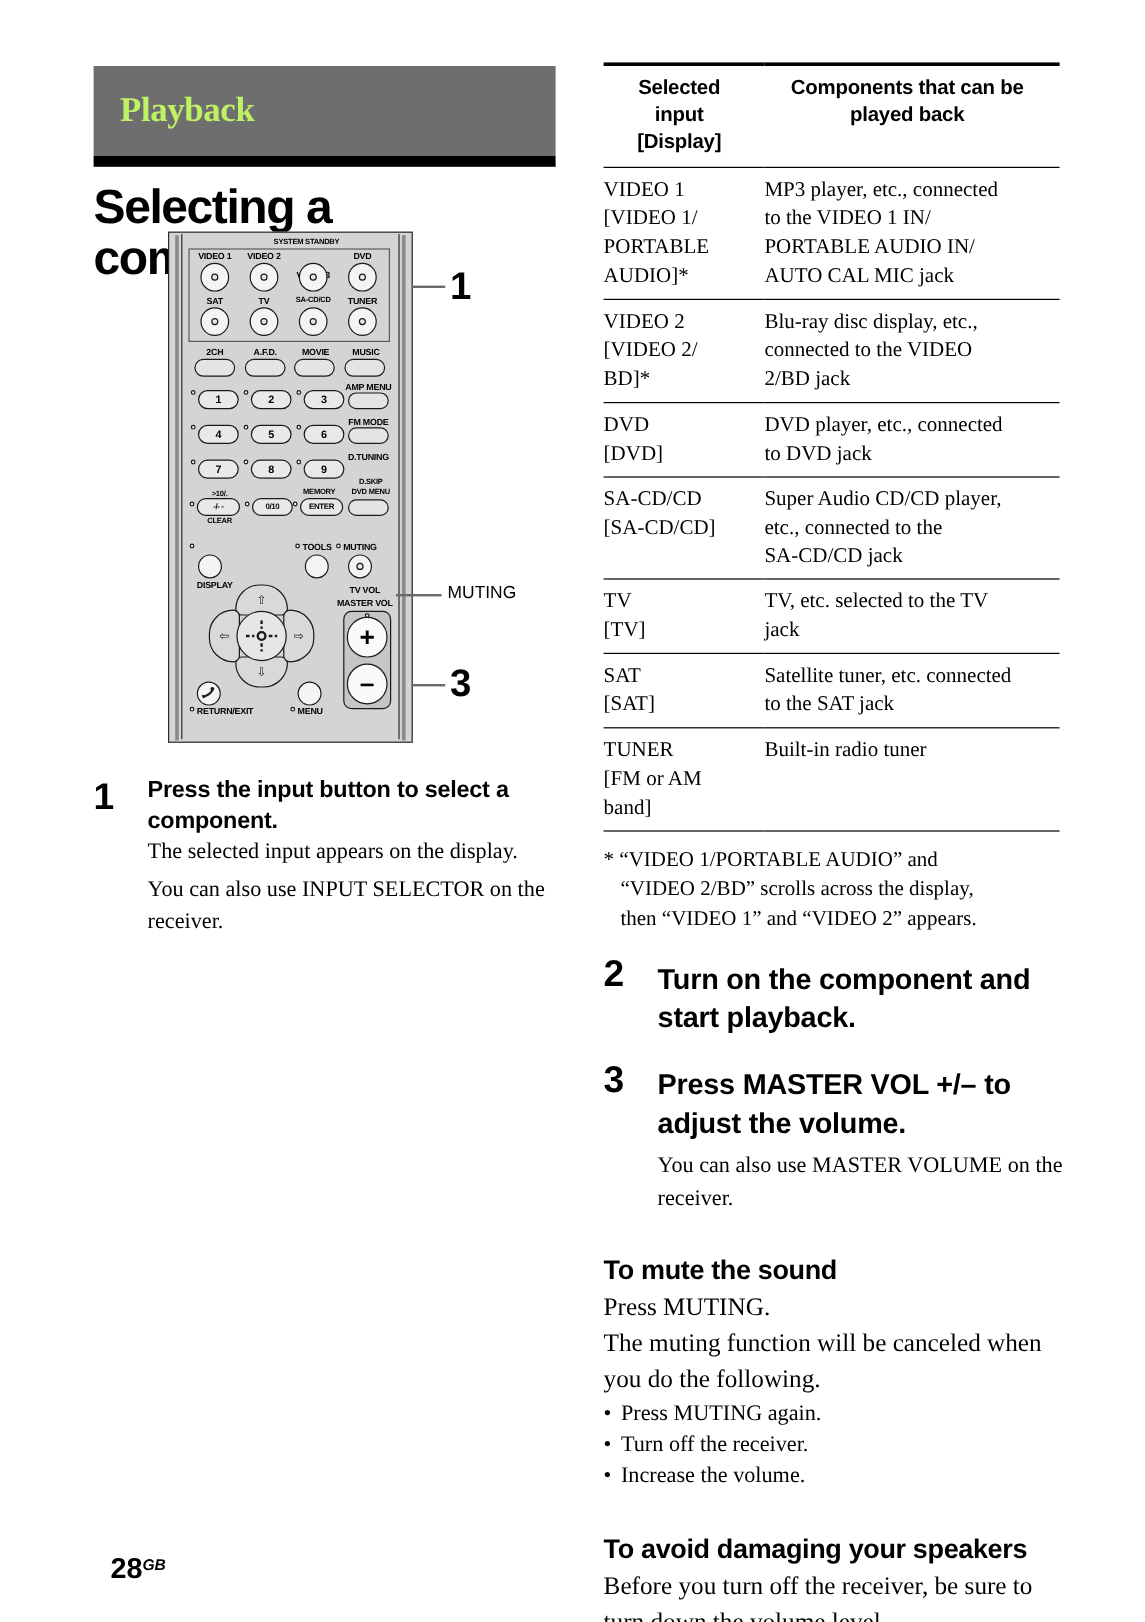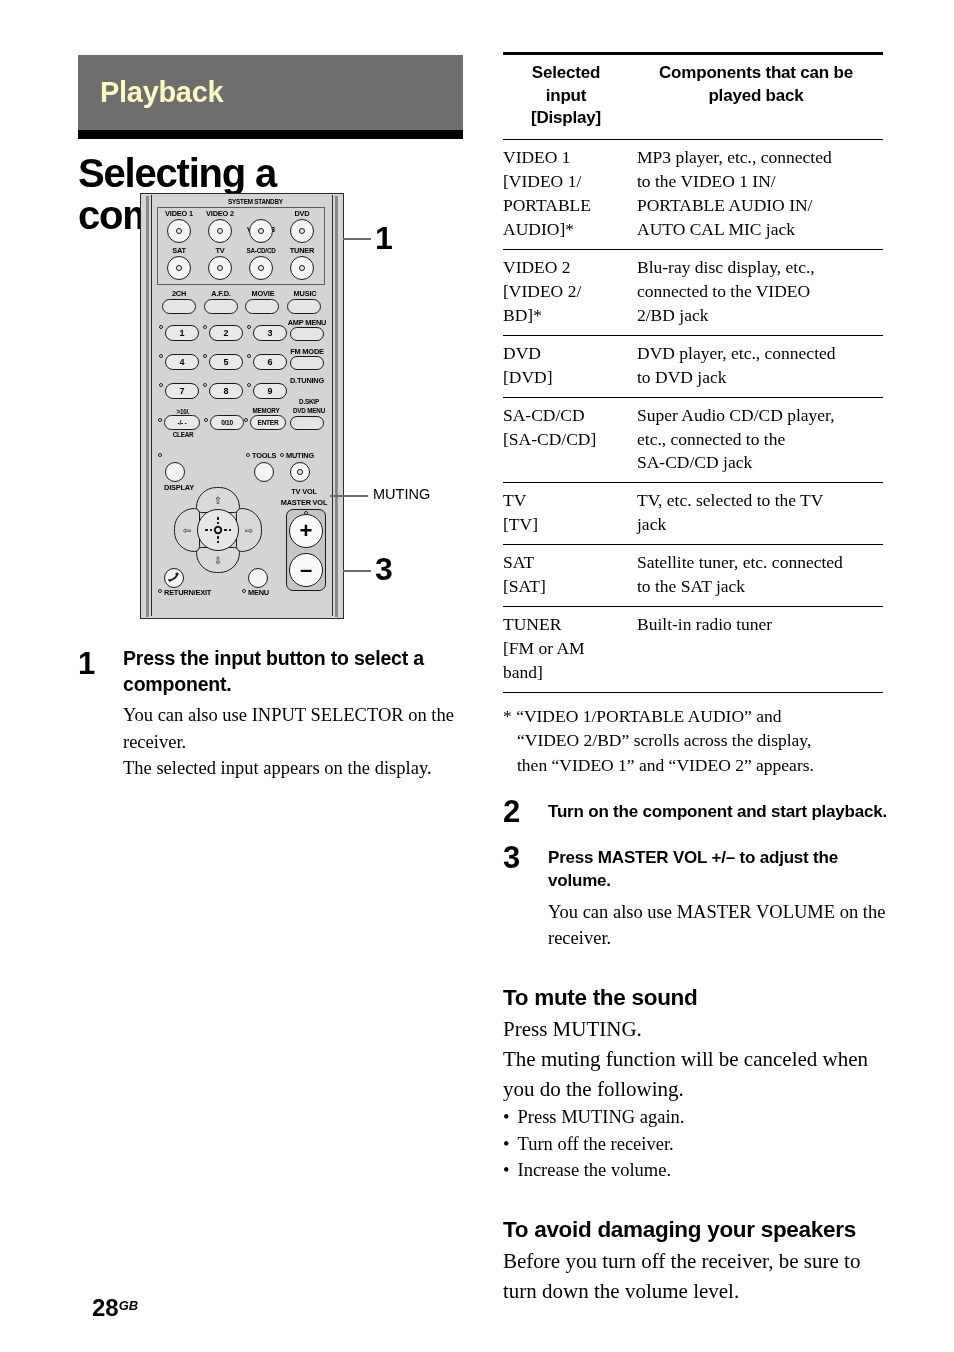--- a/index.html
+++ b/index.html
@@ -27,24 +27,24 @@
   .section-banner {
     width: 385px;
     height: 75px;
     background: #6e6e6e;
     display: flex;
     align-items: center;
     box-sizing: border-box;
     padding-left: 22px;
   }
   .section-banner-title {
-    font-family: Liberation Sans, sans-serif;
+    font-family: Liberation Serif, serif;
     font-weight: bold;
     font-size: 29px;
-    color: #fef9c3;
+    color: #bef264;
     letter-spacing: -0.3px;
   }
   .banner-rule {
     width: 385px;
     height: 9px;
     background: #000;
   }
 
   .page-title {
     font-family: "Liberation Sans", sans-serif;
@@ -312,21 +312,21 @@
     position: absolute;
     left: 0; top: -5px;
     font-family: "Liberation Sans", sans-serif;
     font-weight: bold;
     font-size: 31px;
     line-height: 1;
   }
   .r-step .rhead {
     font-family: "Liberation Sans", sans-serif;
     font-weight: bold;
-    font-size: 17px;
+    font-size: 24px;
     line-height: 1.34;
     letter-spacing: -0.2px;
   }
   .r-step .rbody {
     font-family: "Liberation Serif", serif;
     font-size: 18.5px;
     line-height: 1.42;
     margin-top: 6px;
   }
 
@@ -534,22 +534,22 @@
 <div class="leader" style="left: 330px; top: 495px; width: 38px;"></div>
 <div class="callout-text" style="left: 373px; top: 486px;">MUTING</div>
 
 <div class="leader" style="left: 343px; top: 570px; width: 28px;"></div>
 <div class="callout-num" style="left: 375px; top: 551px;">3</div>
 
 <div class="step-block" style="left: 78px; top: 645px; width: 400px;">
   <div class="step-num" style="left: 0; top: 3px;">1</div>
   <div style="margin-left: 45px;">
     <div class="step-head">Press the input button to select a component.</div>
+    <div class="step-body" style="margin-top:0;">The selected input appears on the display.</div>
     <div class="step-body">You can also use INPUT SELECTOR on the receiver.</div>
-    <div class="step-body" style="margin-top:0;">The selected input appears on the display.</div>
   </div>
 </div>
 
 <div id="right-col">
 
   <table class="spec">
     <thead>
       <tr>
         <th class="col1" style="width:126px;">
           <span>Selected</span><br>

